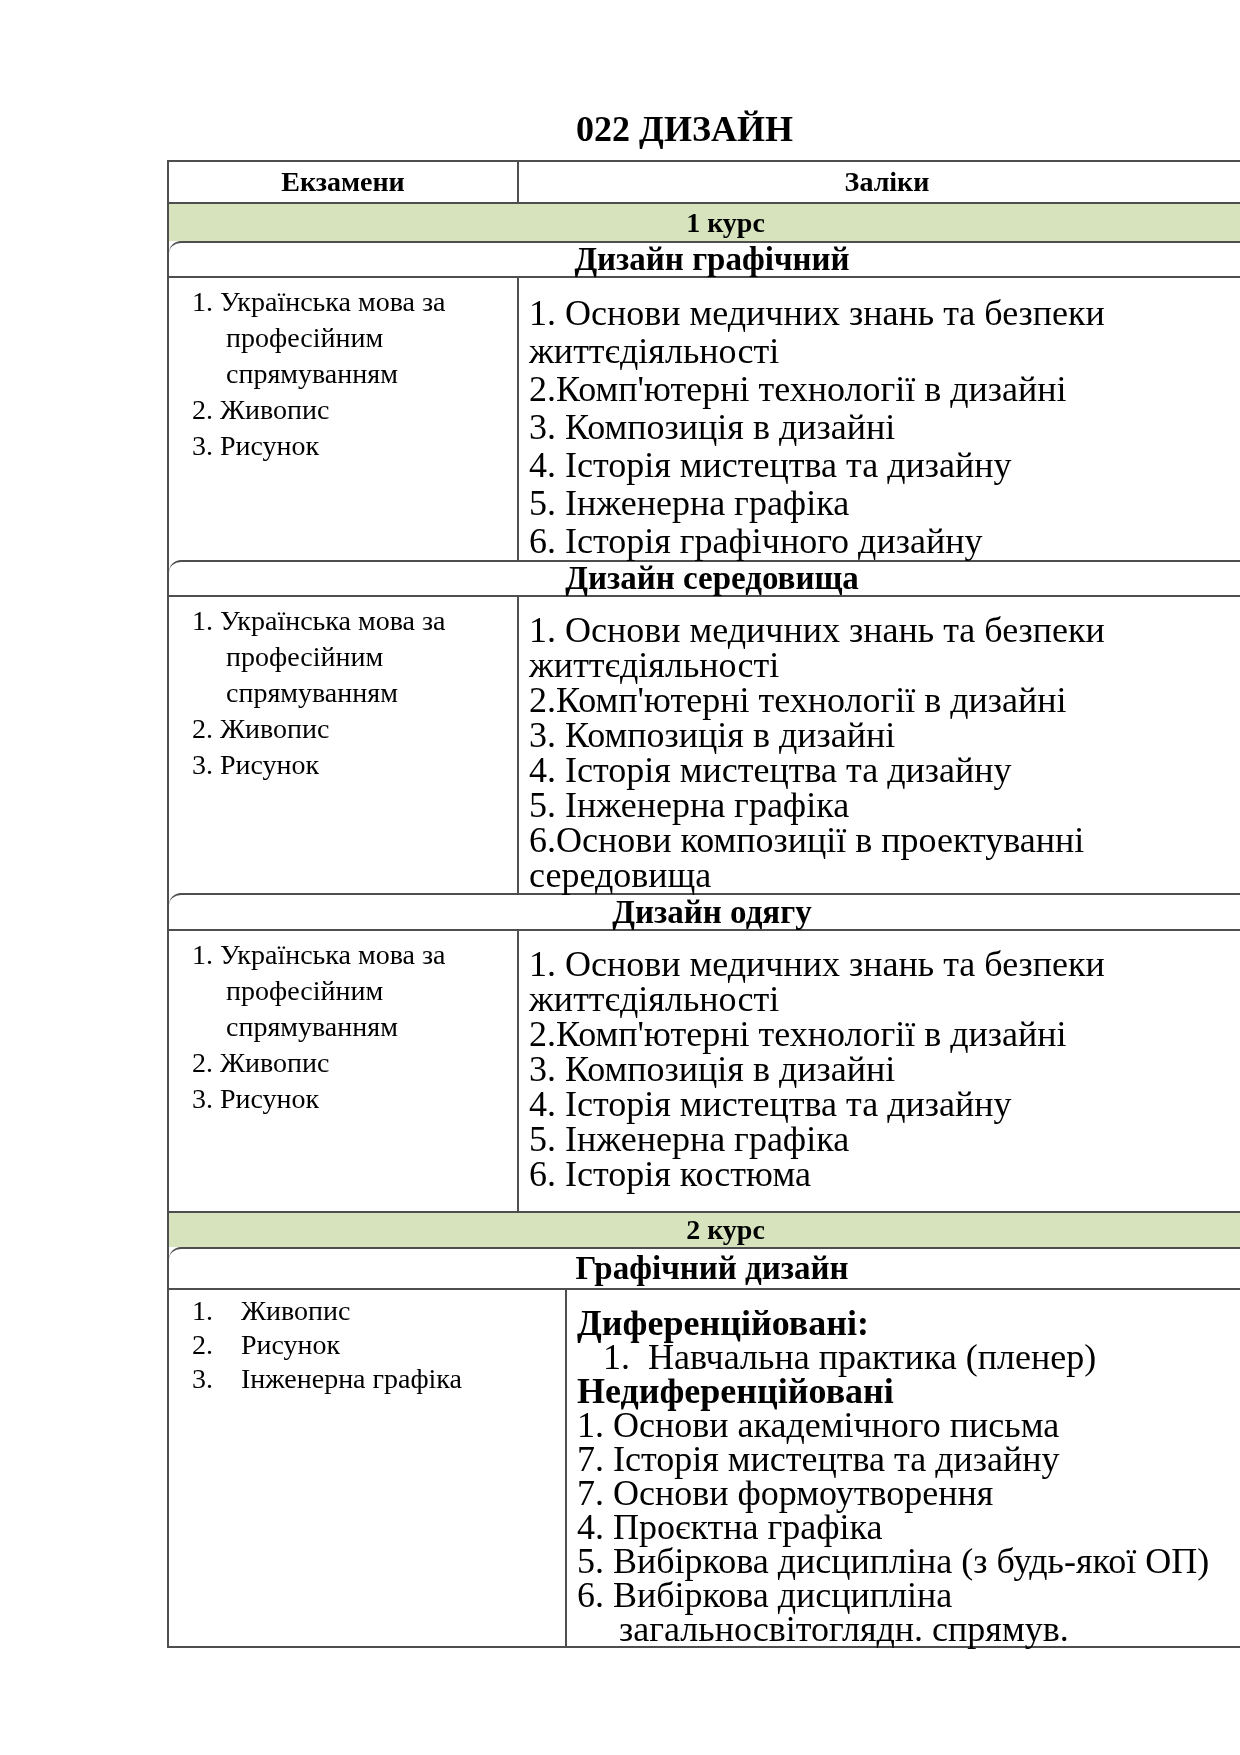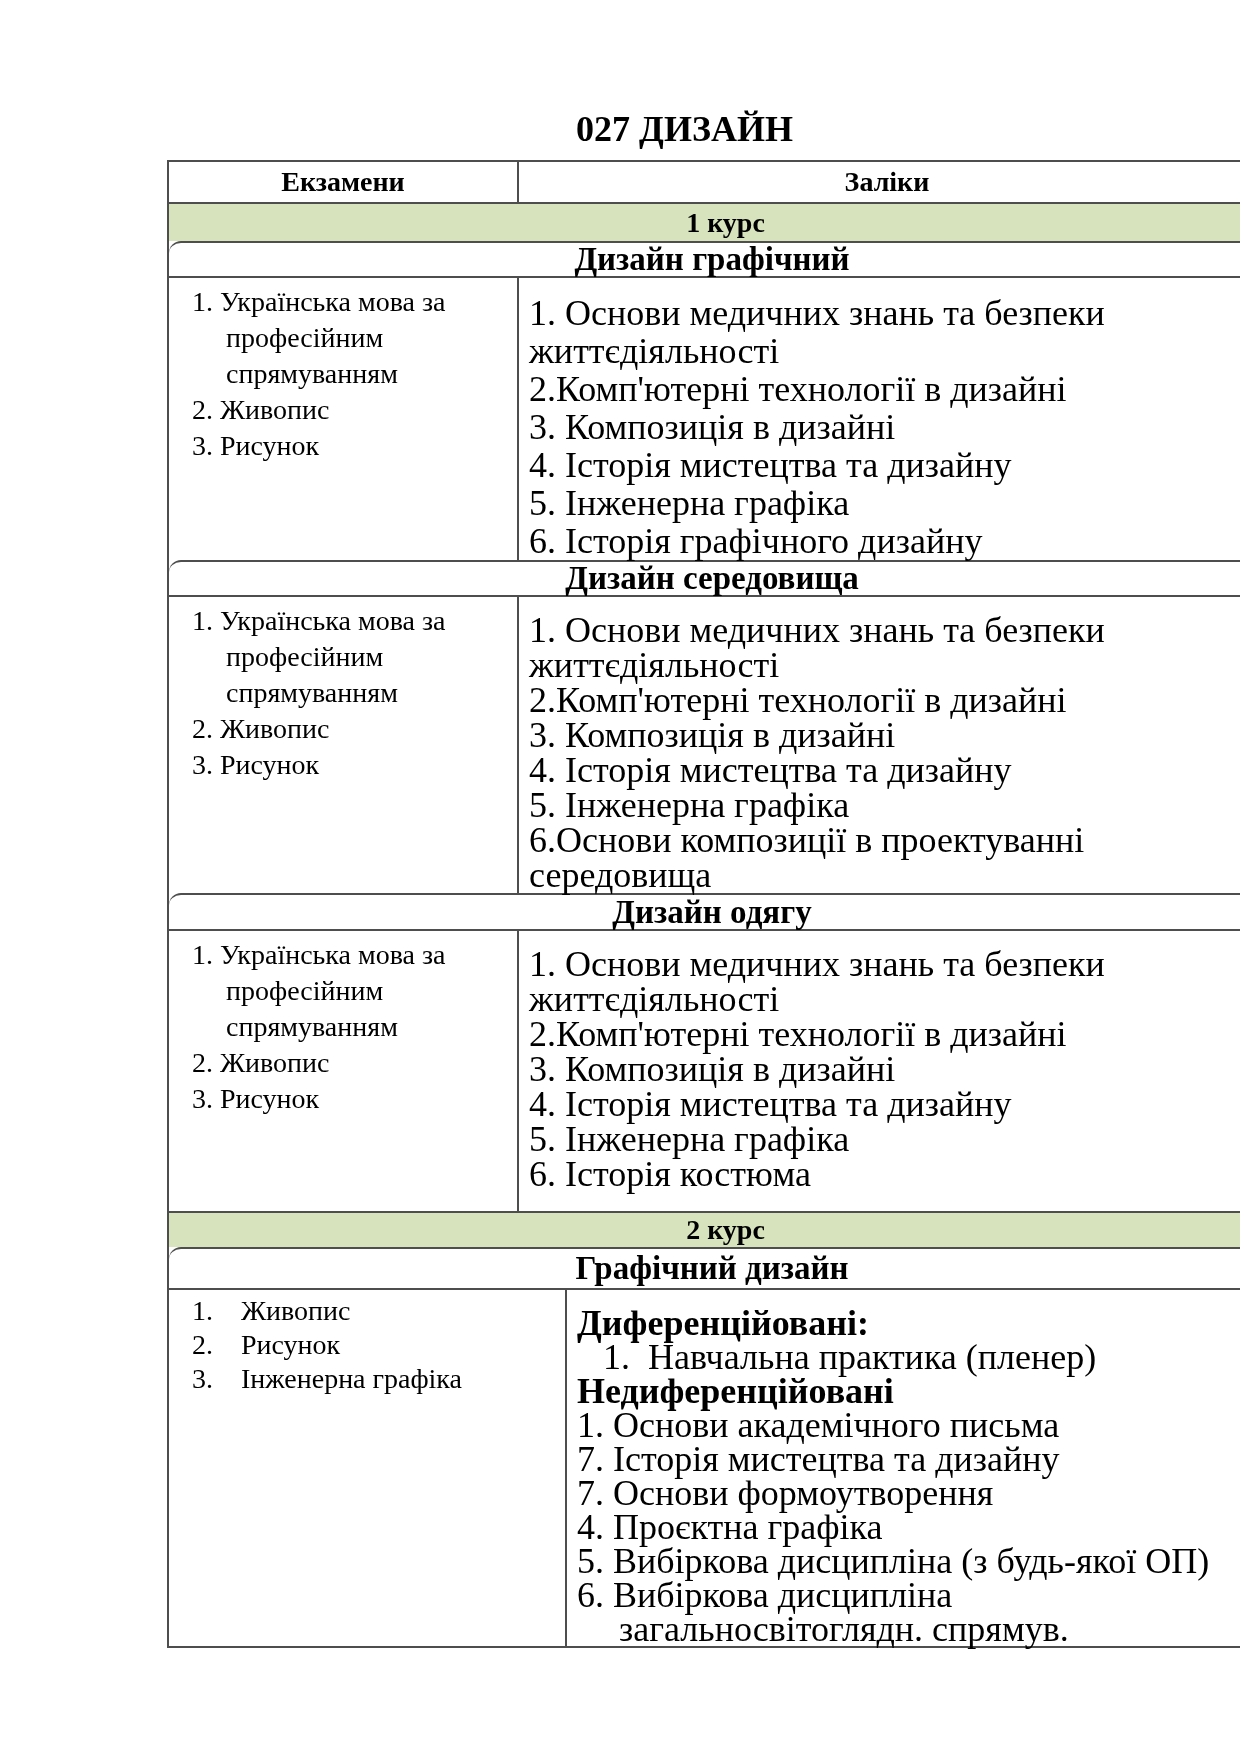--- a/index.html
+++ b/index.html
@@ -46,21 +46,21 @@
   .r-c4 .exam-list{padding-top:4px;}
   .r-c4 .exam-item{padding-left:0;text-indent:0;line-height:34px;white-space:pre-wrap;}
   .r-c4 .credit-item{line-height:34px;}
   .credit-item.bold{font-weight:700;}
   .credit-item.indent{padding-left:26px;white-space:pre-wrap;}
   .credit-item.hang{padding-left:42px;text-indent:-42px;}
 </style>
 </head>
 <body>
 
-<div class="page-title">027 ДИЗАЙН</div>
+<div class="page-title">022 ДИЗАЙН</div>
 
 <div class="doc-table">
 
   <div class="row colhead split">
     <div class="cell-exams hcell">Екзамени</div>
     <div class="cell-credits hcell">Заліки</div>
   </div>
 
   <div class="row band band1">1 курс</div>
 

